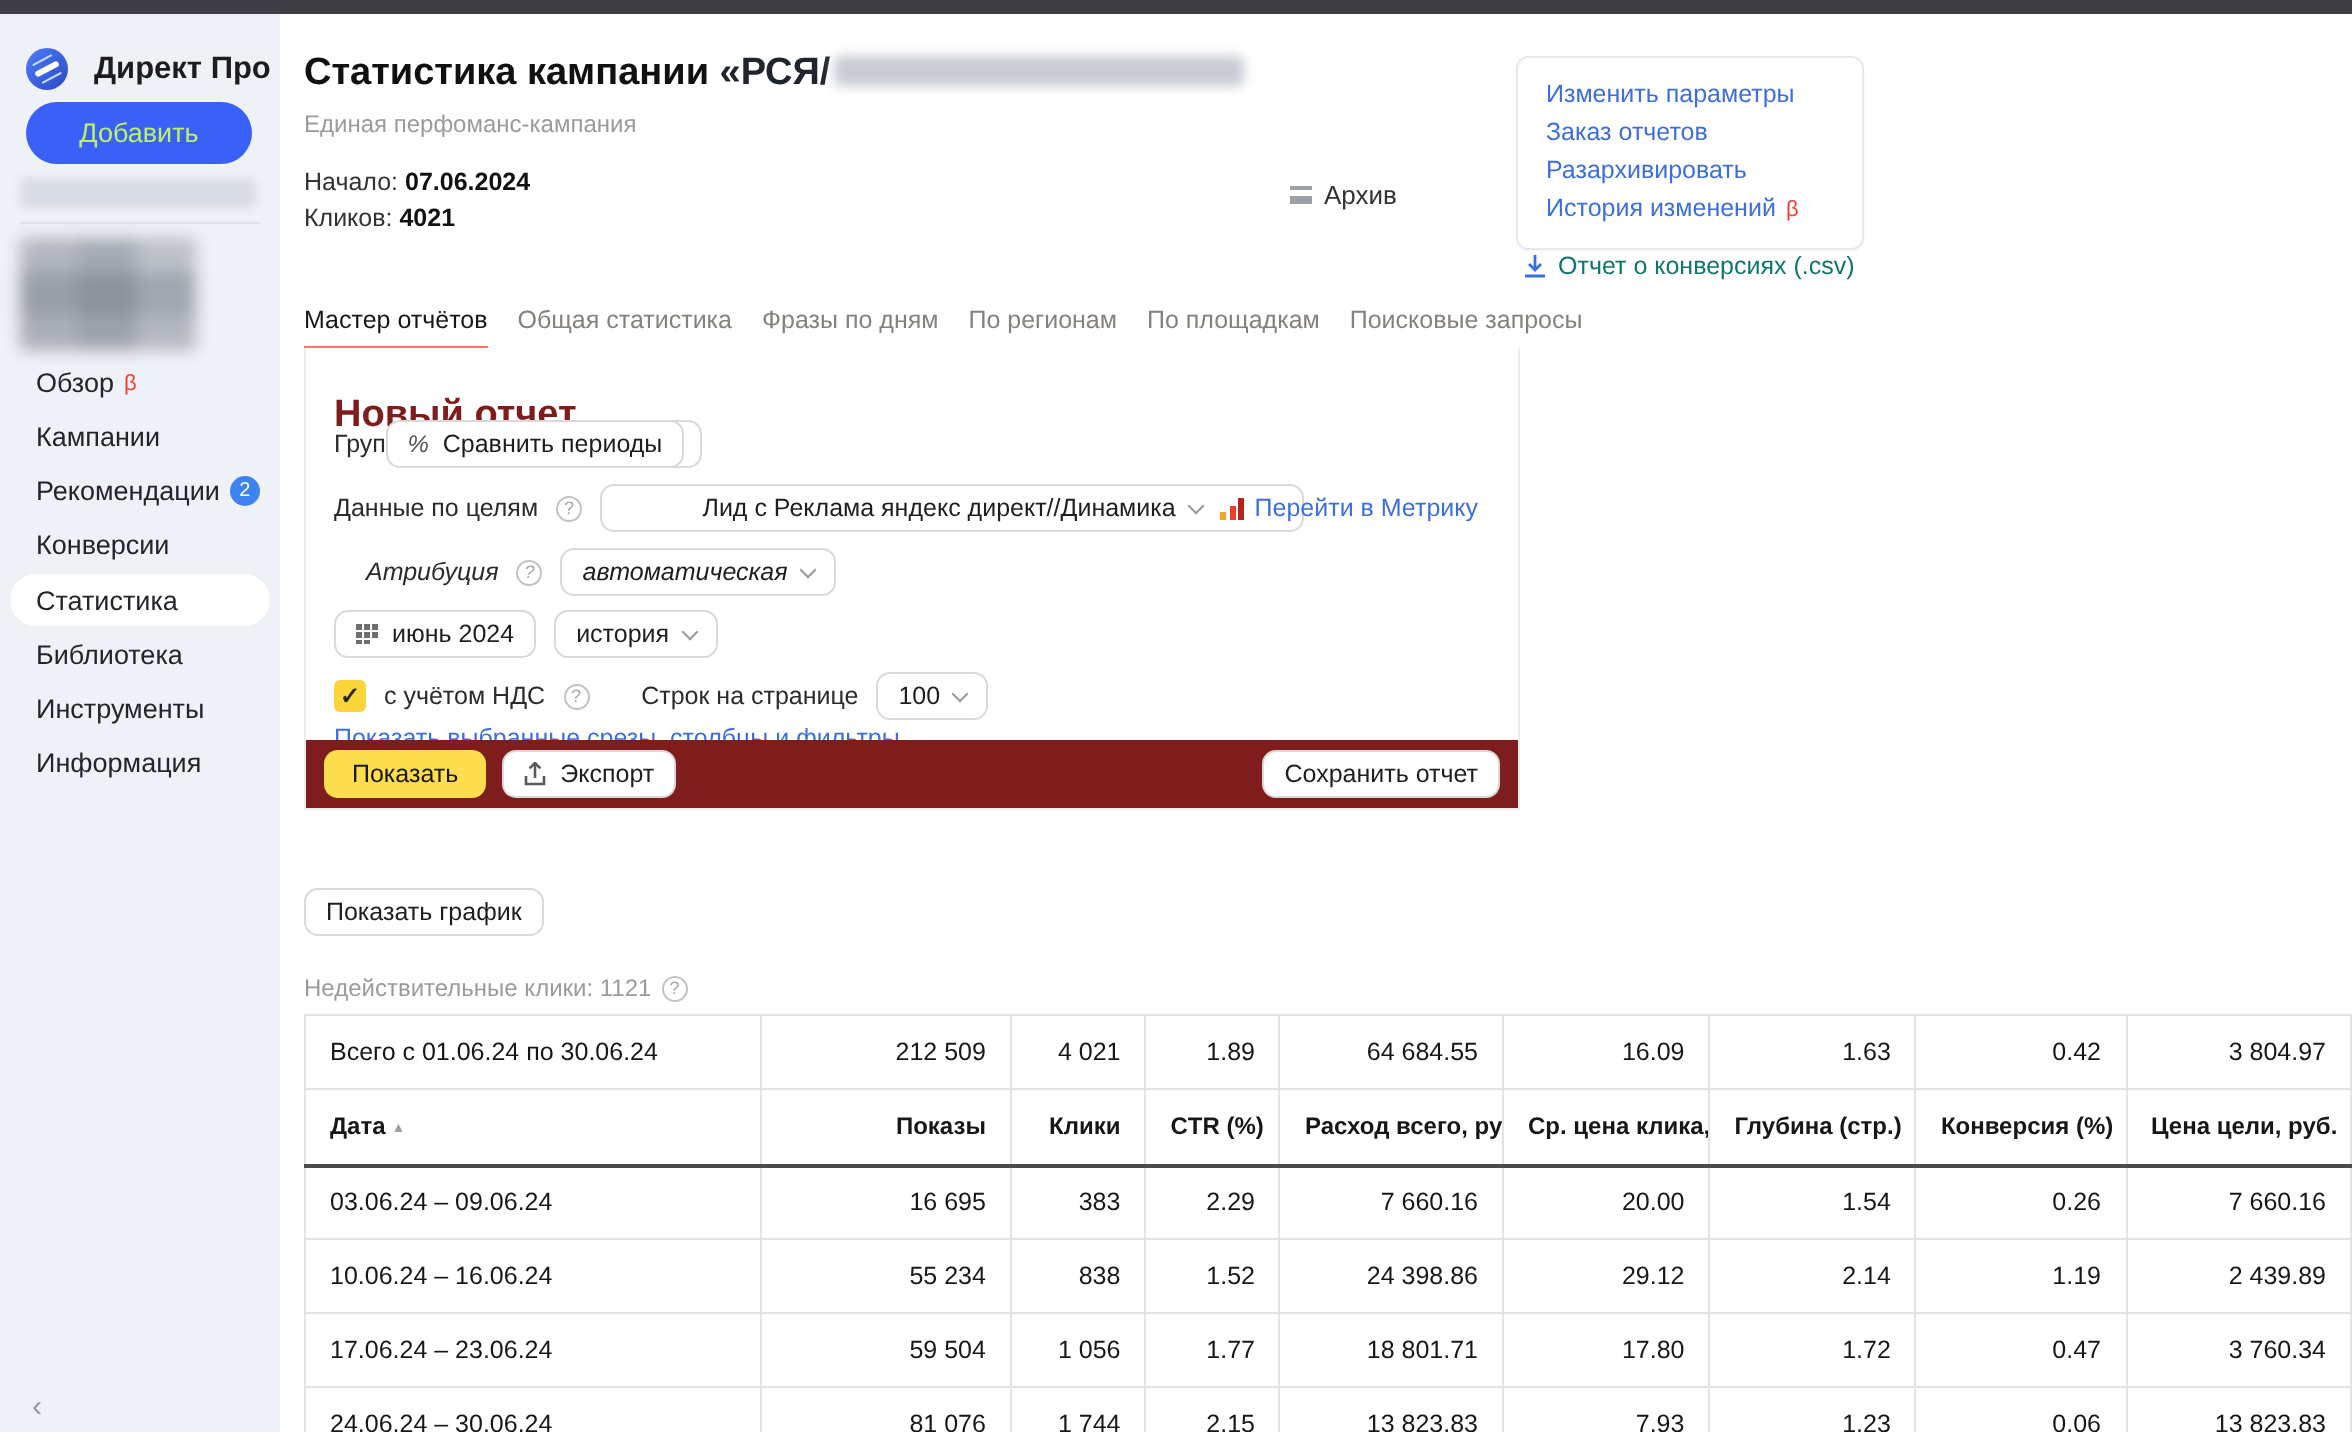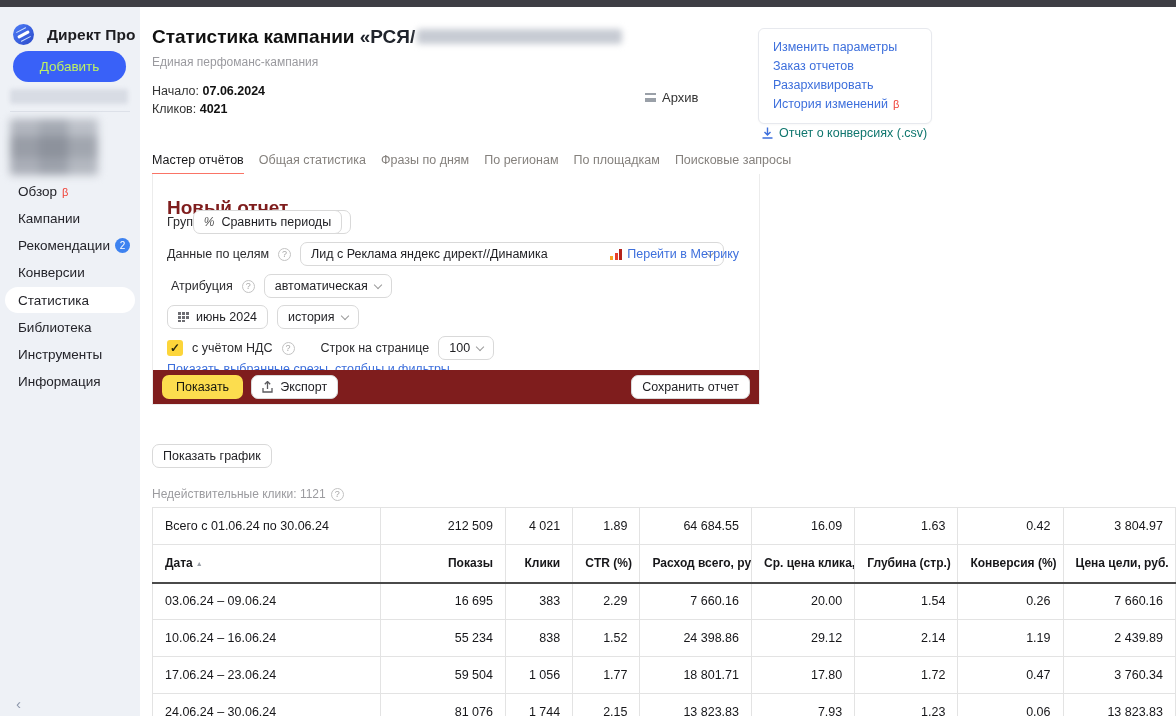--- a/index.html
+++ b/index.html
@@ -47,21 +47,21 @@
 
   
   .card { position:absolute; left:152px; top:174px; width:608px; height:231px; border:1px solid #ececec; border-top:none; background:#fff; }
   .card h2 { position:absolute; left:14px; top:7px; font-size:19px; font-weight:bold; color:#7f1d1d;margin-top:16px; }
   .frow { position:absolute; display:flex; align-items:center; gap:9px; font-size:12.5px; color:#2b2b2e; }
   .sel, .btn { display:inline-flex; align-items:center; gap:7px; border:1px solid #d9d9d9; border-radius:7px; background:#fff; padding:4px 10px; font-size:12.5px; color:#1e1e22; font-family:inherit; cursor:pointer; white-space:nowrap; }
   .chev { width:6px; height:6px; border-right:1.5px solid #9b9b9b; border-bottom:1.5px solid #9b9b9b; transform:rotate(45deg); margin-top:-3px; }
   .qicon { display:inline-flex; align-items:center; justify-content:center; width:13px; height:13px; border-radius:50%; border:1px solid #c3c3c3; color:#a7a7a7; font-size:9px; cursor:pointer; }
   .compare-btn { position:absolute; right:9px; top:0; }
   .pct { font-size:12px; color:#555; font-style:italic; }
-  .goal-sel { width:424px; justify-content:space-between; }
+  .goal-sel { width:352px; justify-content:center; }
   .metrika { position:absolute; right:8px; display:flex; align-items:center; gap:5px; color:#3d6fdc; font-size:12.5px; cursor:pointer; }
   .mbars { display:flex; align-items:flex-end; gap:1.5px; height:11px; }
   .mbars i { width:3px; background:#e8402a; display:block; }
   .calgrid { width:11px; height:10px; display:inline-block; background:
       linear-gradient(#6d6d72 0 0) 0 0/3px 3px no-repeat, linear-gradient(#6d6d72 0 0) 4px 0/3px 3px no-repeat, linear-gradient(#6d6d72 0 0) 8px 0/3px 3px no-repeat,
       linear-gradient(#6d6d72 0 0) 0 4px/3px 3px no-repeat, linear-gradient(#6d6d72 0 0) 4px 4px/3px 3px no-repeat, linear-gradient(#6d6d72 0 0) 8px 4px/3px 3px no-repeat,
       linear-gradient(#6d6d72 0 0) 0 8px/3px 2px no-repeat, linear-gradient(#6d6d72 0 0) 4px 8px/3px 2px no-repeat; }
   .checkbox { width:16px; height:16px; border-radius:3px; background:#fcd53a; display:inline-flex; align-items:center; justify-content:center; color:#2a2a0e; font-size:12px; font-weight:bold; cursor:pointer; }
   .slices-link { position:absolute; left:14px; top:188px; font-size:12.5px; color:#3d6fdc; border-bottom:1px dashed #9db6ea; cursor:pointer; }
   .card-footer { position:absolute; left:0; bottom:0; width:100%; height:34px; background:#7f1d1d; display:flex; align-items:center; gap:8px; padding:0 9px; }
@@ -189,21 +189,21 @@
       <span class="metrika">
         <span class="mbars">
             <i style="height:4px;background:#f6a623;"></i>
             <i style="height:7px;"></i>
             <i style="height:11px;background:#b5231a;"></i>
           </span>
         <span>Перейти в Метрику</span>
       </span>
     </div>
 
-    <div class="frow" style="left:18px; top:100px;">
+    <div class="frow" style="left:30px; top:100px;font-style:italic;">
       <span>Атрибуция</span>
       <span class="qicon">?</span>
       <span class="sel">
         <span>автоматическая</span>
         <span class="chev"></span>
       </span>
     </div>
 
     <div class="frow" style="left:14px; top:131px;">
       <span class="btn">

